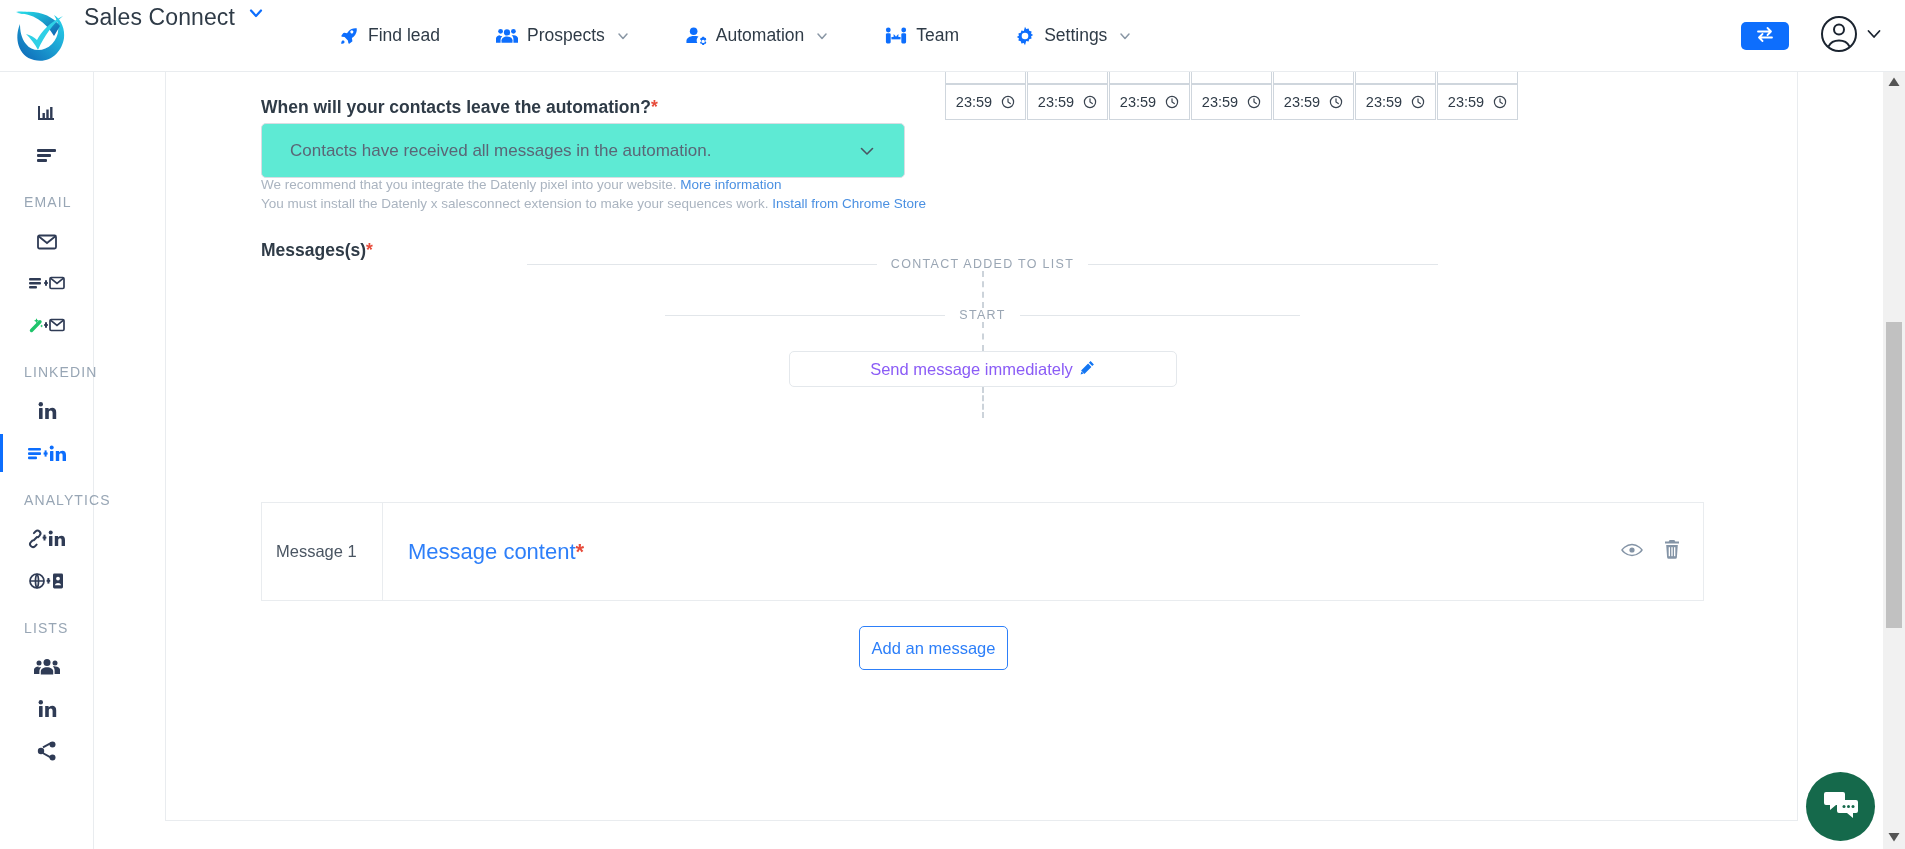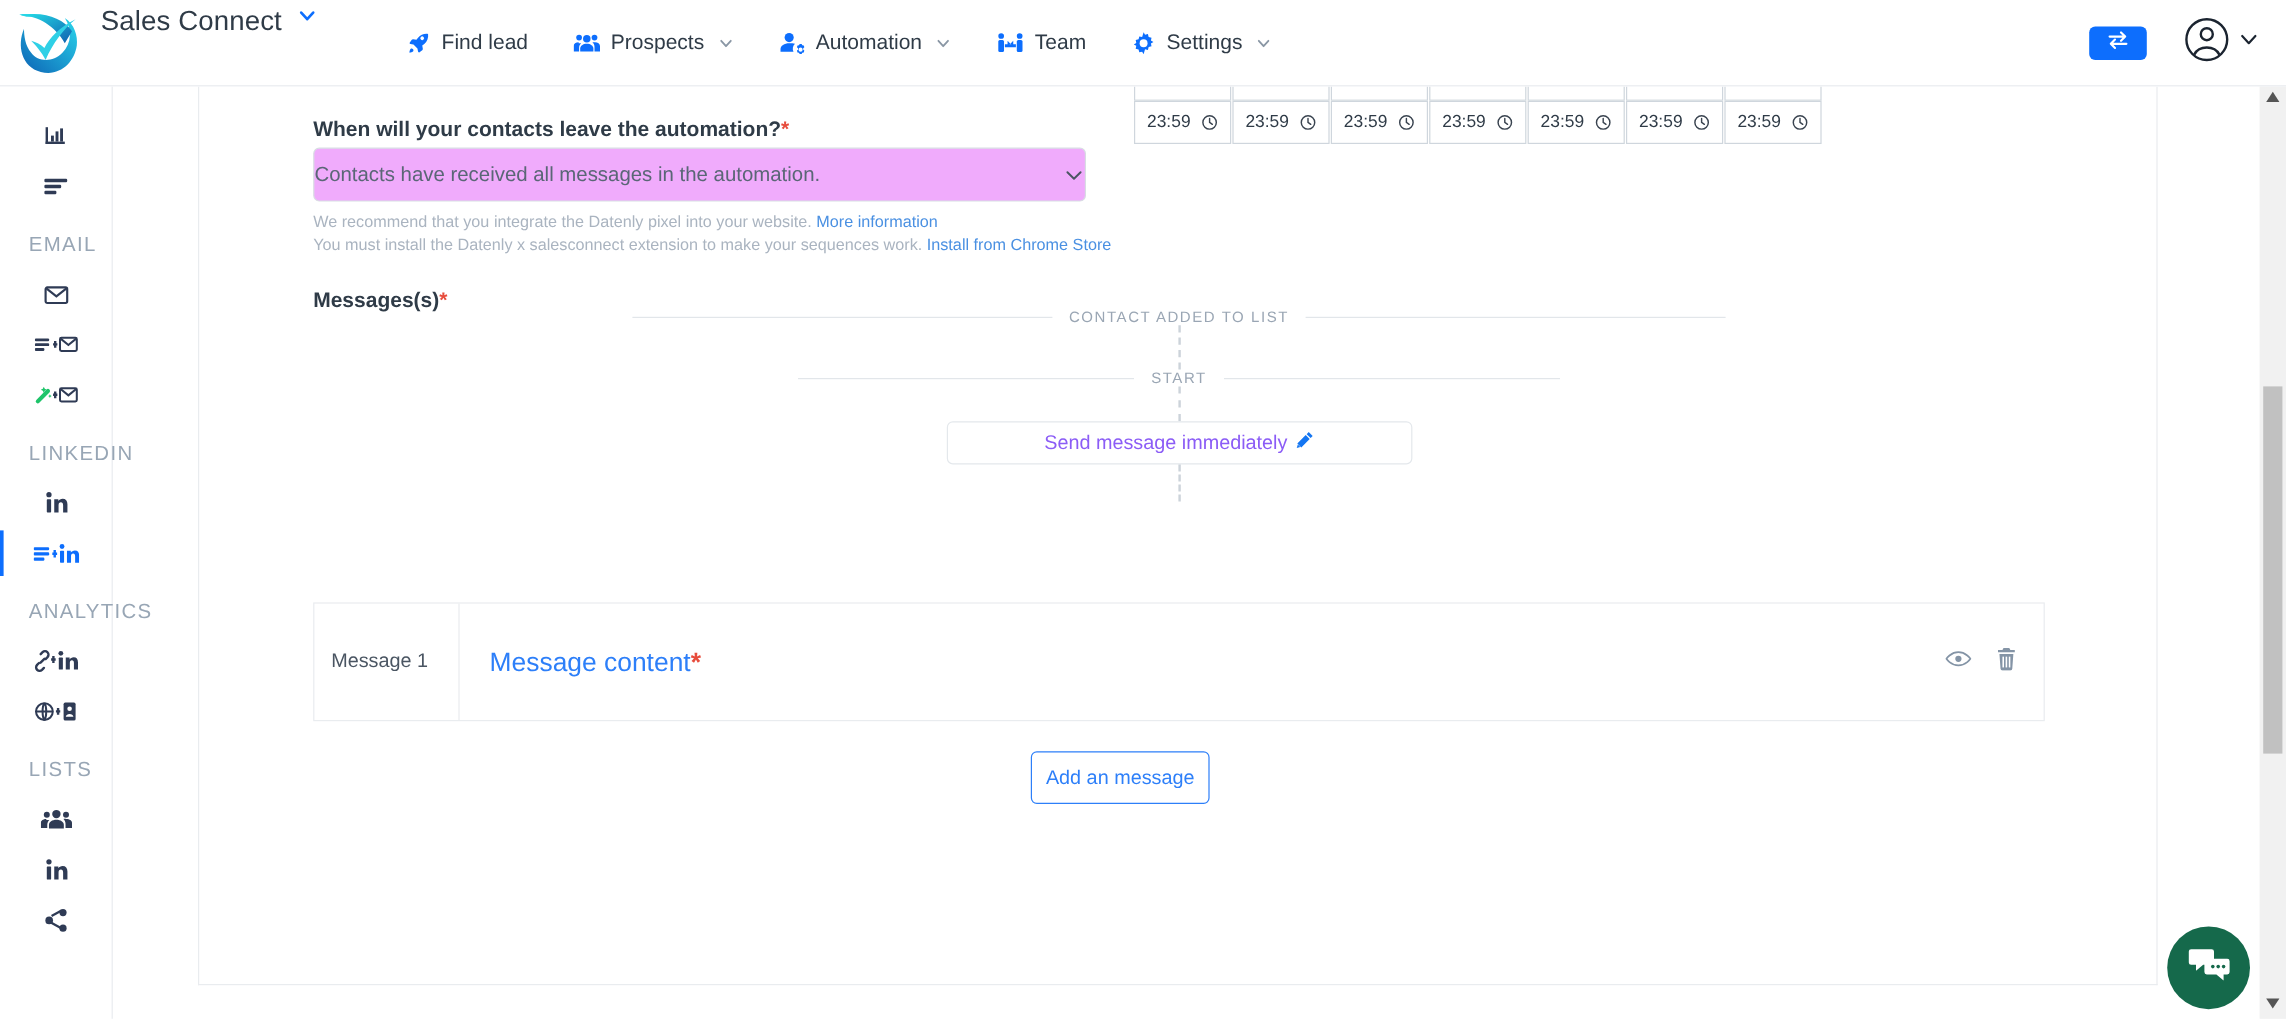--- a/index.html
+++ b/index.html
@@ -21,21 +21,21 @@
     z-index: 30;
   }
   .brand-zone { display: flex; align-items: flex-start; width: 300px; padding-left: 8px; }
   .logo { width: 68px; height: 64px; flex: 0 0 68px; position: relative; }
   .brand-name {
     font-size: 23px; color: #2f3b47; letter-spacing: .1px;
     margin-left: 8px; white-space: nowrap;
   }
   .brand-caret { margin-left: 12px; display: flex; align-items: center; }
 
-  .nav-items { display: flex; align-items: flex-start; gap: 38px; margin-left: 40px; }
+  .nav-items { display: flex; align-items: flex-start; gap: 56px; margin-left: 40px; }
   .nav-item {
     display: flex; align-items: center; gap: 9px;
     font-size: 17.5px; color: #2f3b47; white-space: nowrap; cursor: pointer;
   }
   .nav-ico { display: flex; align-items: center; color: #0d6efd; }
   .nav-caret { margin-left: 2px; display: flex; align-items: center; color: #8a97a5; }
 
   .nav-right { margin-left: auto; display: flex; align-items: center; gap: 30px; padding-right: 22px; }
   .swap-btn {
     width: 48px; height: 28px; background: #0d6efd; border-radius: 5px;
@@ -54,21 +54,21 @@
   }
   .sb-item {
     height: 42px; display: flex; align-items: center; justify-content: center;
     position: relative; cursor: pointer; margin-bottom: 0px;
   }
   .sb-item.active::before {
     content: ""; position: absolute; left: 0; top: 2px;
     width: 3px; height: 38px; background: #0d6efd;
   }
   .sb-label {
-    font-size: 17px; color: #98a6b5; letter-spacing: 1.1px;
+    font-size: 14px; color: #98a6b5; letter-spacing: 1.1px;
     padding-left: 24px; margin-top: 18px; margin-bottom: 10px;
   }
   .sb-icon { display: flex; align-items: center; justify-content: center; }
 
   
   .main {
     position: absolute; top: 72px; left: 94px;
     width: 1789px; height: 777px;
     background: #ffffff;
     overflow: hidden;
@@ -80,24 +80,24 @@
     border: 1px solid #e9ecef;
     border-top: none;
   }
 
   
   .q-label { position: absolute; left: 95px; top: 25px; font-size: 17.5px; font-weight: bold; color: #2f3b47; }
   .req { color: #e74c3c; font-weight: bold; }
 
   .select-box {
     position: absolute; left: 95px; top: 51px;
-    width: 644px; height: 45px;
+    width: 644px; height: 55px;
     border: 1px solid #d8dde3; border-radius: 5px;
-    background: #f0abfc;
-    display: flex; align-items: center; padding: 0 0;
+    background: #5eead4;
+    display: flex; align-items: center; padding: 0 28px;
     cursor: pointer;
   }
   .select-text { font-size: 17px; color: #5a6676; }
   .select-caret { margin-left: auto; display: flex; align-items: center; color: #4a5562; }
 
   .hint { position: absolute; left: 95px; font-size: 13.5px; color: #aab4c0; white-space: nowrap; }
   .hint a { color: #4a90e2; text-decoration: none; cursor: pointer; }
   .hint.h1 { top: 105px; }
   .hint.h2 { top: 124px; }
 

